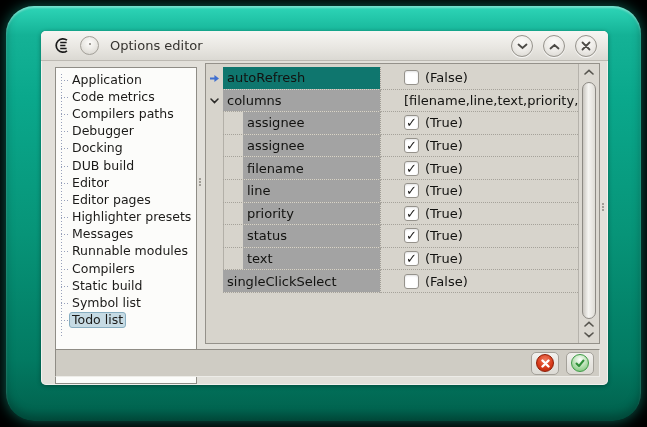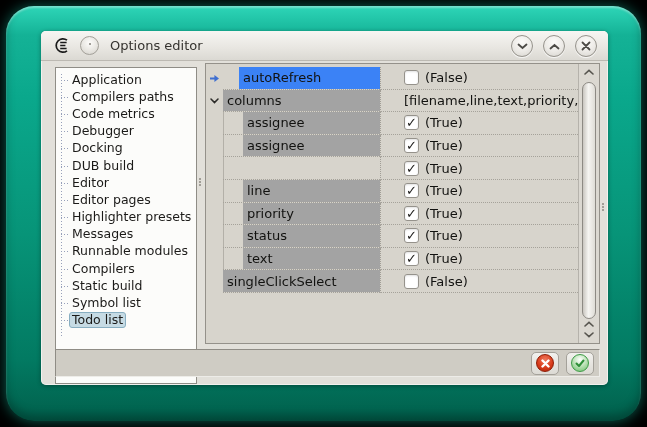--- a/index.html
+++ b/index.html
@@ -53,21 +53,21 @@
   
   .grid { position:absolute; left:164px; top:32px; width:395px; height:281px;
           background:#d7d4cc; border:1px solid #94918a; overflow:hidden; }
   .rows { position:absolute; left:0; top:3px; right:21px; }
   .prow { display:flex; height:22.6px; align-items:stretch; }
   .gutter { width:17px; flex:0 0 17px; display:flex; align-items:center; justify-content:center; }
   .namearea { flex:0 0 157px; display:flex; border-bottom:1px dotted #a5a29a; }
   .indent { flex:0 0 20px; background:#d7d4cc; border-left:1px solid #b3b0a8; }
   .ncell { flex:1; background:#a3a3a3; font-size:13px; color:#121210; display:flex;
            align-items:center; padding-left:4px; white-space:nowrap; overflow:hidden; }
-  .prow.sel .ncell { background:#3b82f6;margin-left:16px; }
+  .prow.sel .ncell { background:#0f766e; }
   .valarea { flex:1; border-bottom:1px dotted #a5a29a; border-left:1px dotted #a19e96;
              display:flex; align-items:center; padding-left:23px; font-size:13px; color:#121210;
              white-space:nowrap; overflow:hidden; }
   .cb { width:15px; height:15px; border:1px solid #95928b; border-radius:3px; background:#fff;
         margin-right:6px; display:flex; align-items:center; justify-content:center;
         font-size:13px; font-weight:bold; color:#1d1c1a; flex:0 0 15px;
         box-shadow:inset 0 1px 2px rgba(0,0,0,.12); }
 
   
   .sbar { position:absolute; top:0; right:0; bottom:0; width:21px; background:#dbd8d1;
@@ -123,24 +123,24 @@
       </div>
     </div>
   </div>
 
   <div class="sidebar">
     <ul class="tree">
       <li>
           <span class="lbl">Application</span>
         </li>
       <li>
+          <span class="lbl">Code metrics</span>
+        </li>
+      <li>
           <span class="lbl">Compilers paths</span>
-        </li>
-      <li>
-          <span class="lbl">Code metrics</span>
         </li>
       <li>
           <span class="lbl">Debugger</span>
         </li>
       <li>
           <span class="lbl">Docking</span>
         </li>
       <li>
           <span class="lbl">DUB build</span>
         </li>
@@ -238,20 +238,21 @@
         <div class="valarea">
           <span class="cb">✓</span>
           <span>(True)</span>
         </div>
       </div>
 
       <div class="prow">
         <div class="gutter"></div>
         <div class="namearea">
             <div class="indent"></div>
+            <div class="ncell">filename</div>
           </div>
         <div class="valarea">
           <span class="cb">✓</span>
           <span>(True)</span>
         </div>
       </div>
 
       <div class="prow">
         <div class="gutter"></div>
         <div class="namearea">

